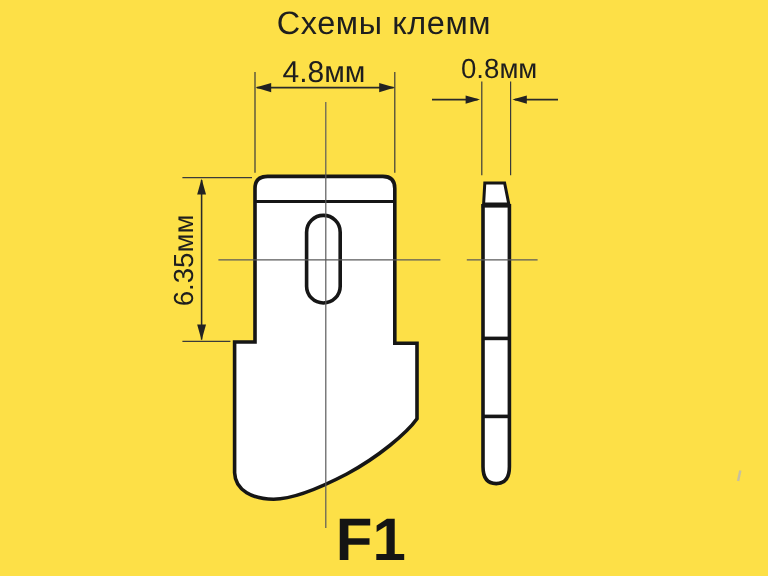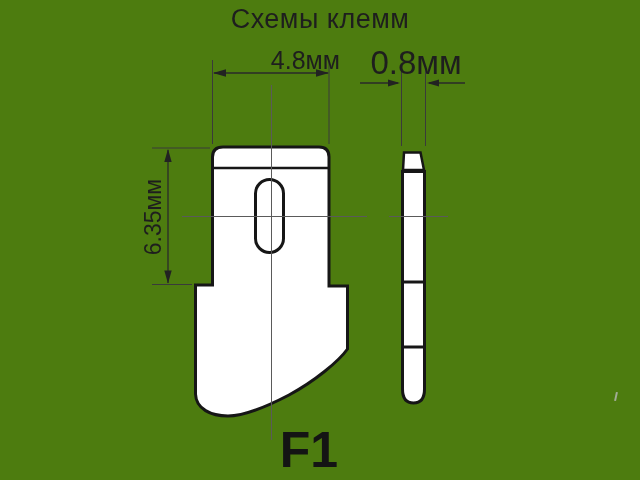--- a/index.html
+++ b/index.html
@@ -4,21 +4,21 @@
 <style>
   html, body {
     margin: 0;
     padding: 0;
     background: #ffffff;
   }
   .canvas {
     position: relative;
     width: 640px;
     height: 480px;
-    background: #4d7c0f;
+    background: #fde047;
     overflow: hidden;
     font-family: "Liberation Sans", sans-serif;
     color: #1e1e1e;
   }
   .canvas svg {
     position: absolute;
     left: 0;
     top: 0;
   }
   .txt {
@@ -31,29 +31,29 @@
     top: 4px;
     width: 640px;
     text-align: center;
     font-size: 27px;
     letter-spacing: 0.5px;
   }
   .dim-width {
     left: 200px;
     top: 46px;
     width: 140px;
-    text-align: right;
+    text-align: center;
     font-size: 25px;
   }
   .dim-thickness {
     left: 346px;
     top: 44px;
     width: 140px;
     text-align: center;
-    font-size: 33px;
+    font-size: 23px;
   }
   .dim-height {
     left: 98px;
     top: 204px;
     width: 110px;
     height: 26px;
     line-height: 26px;
     text-align: center;
     font-size: 23px;
     transform: rotate(-90deg);

